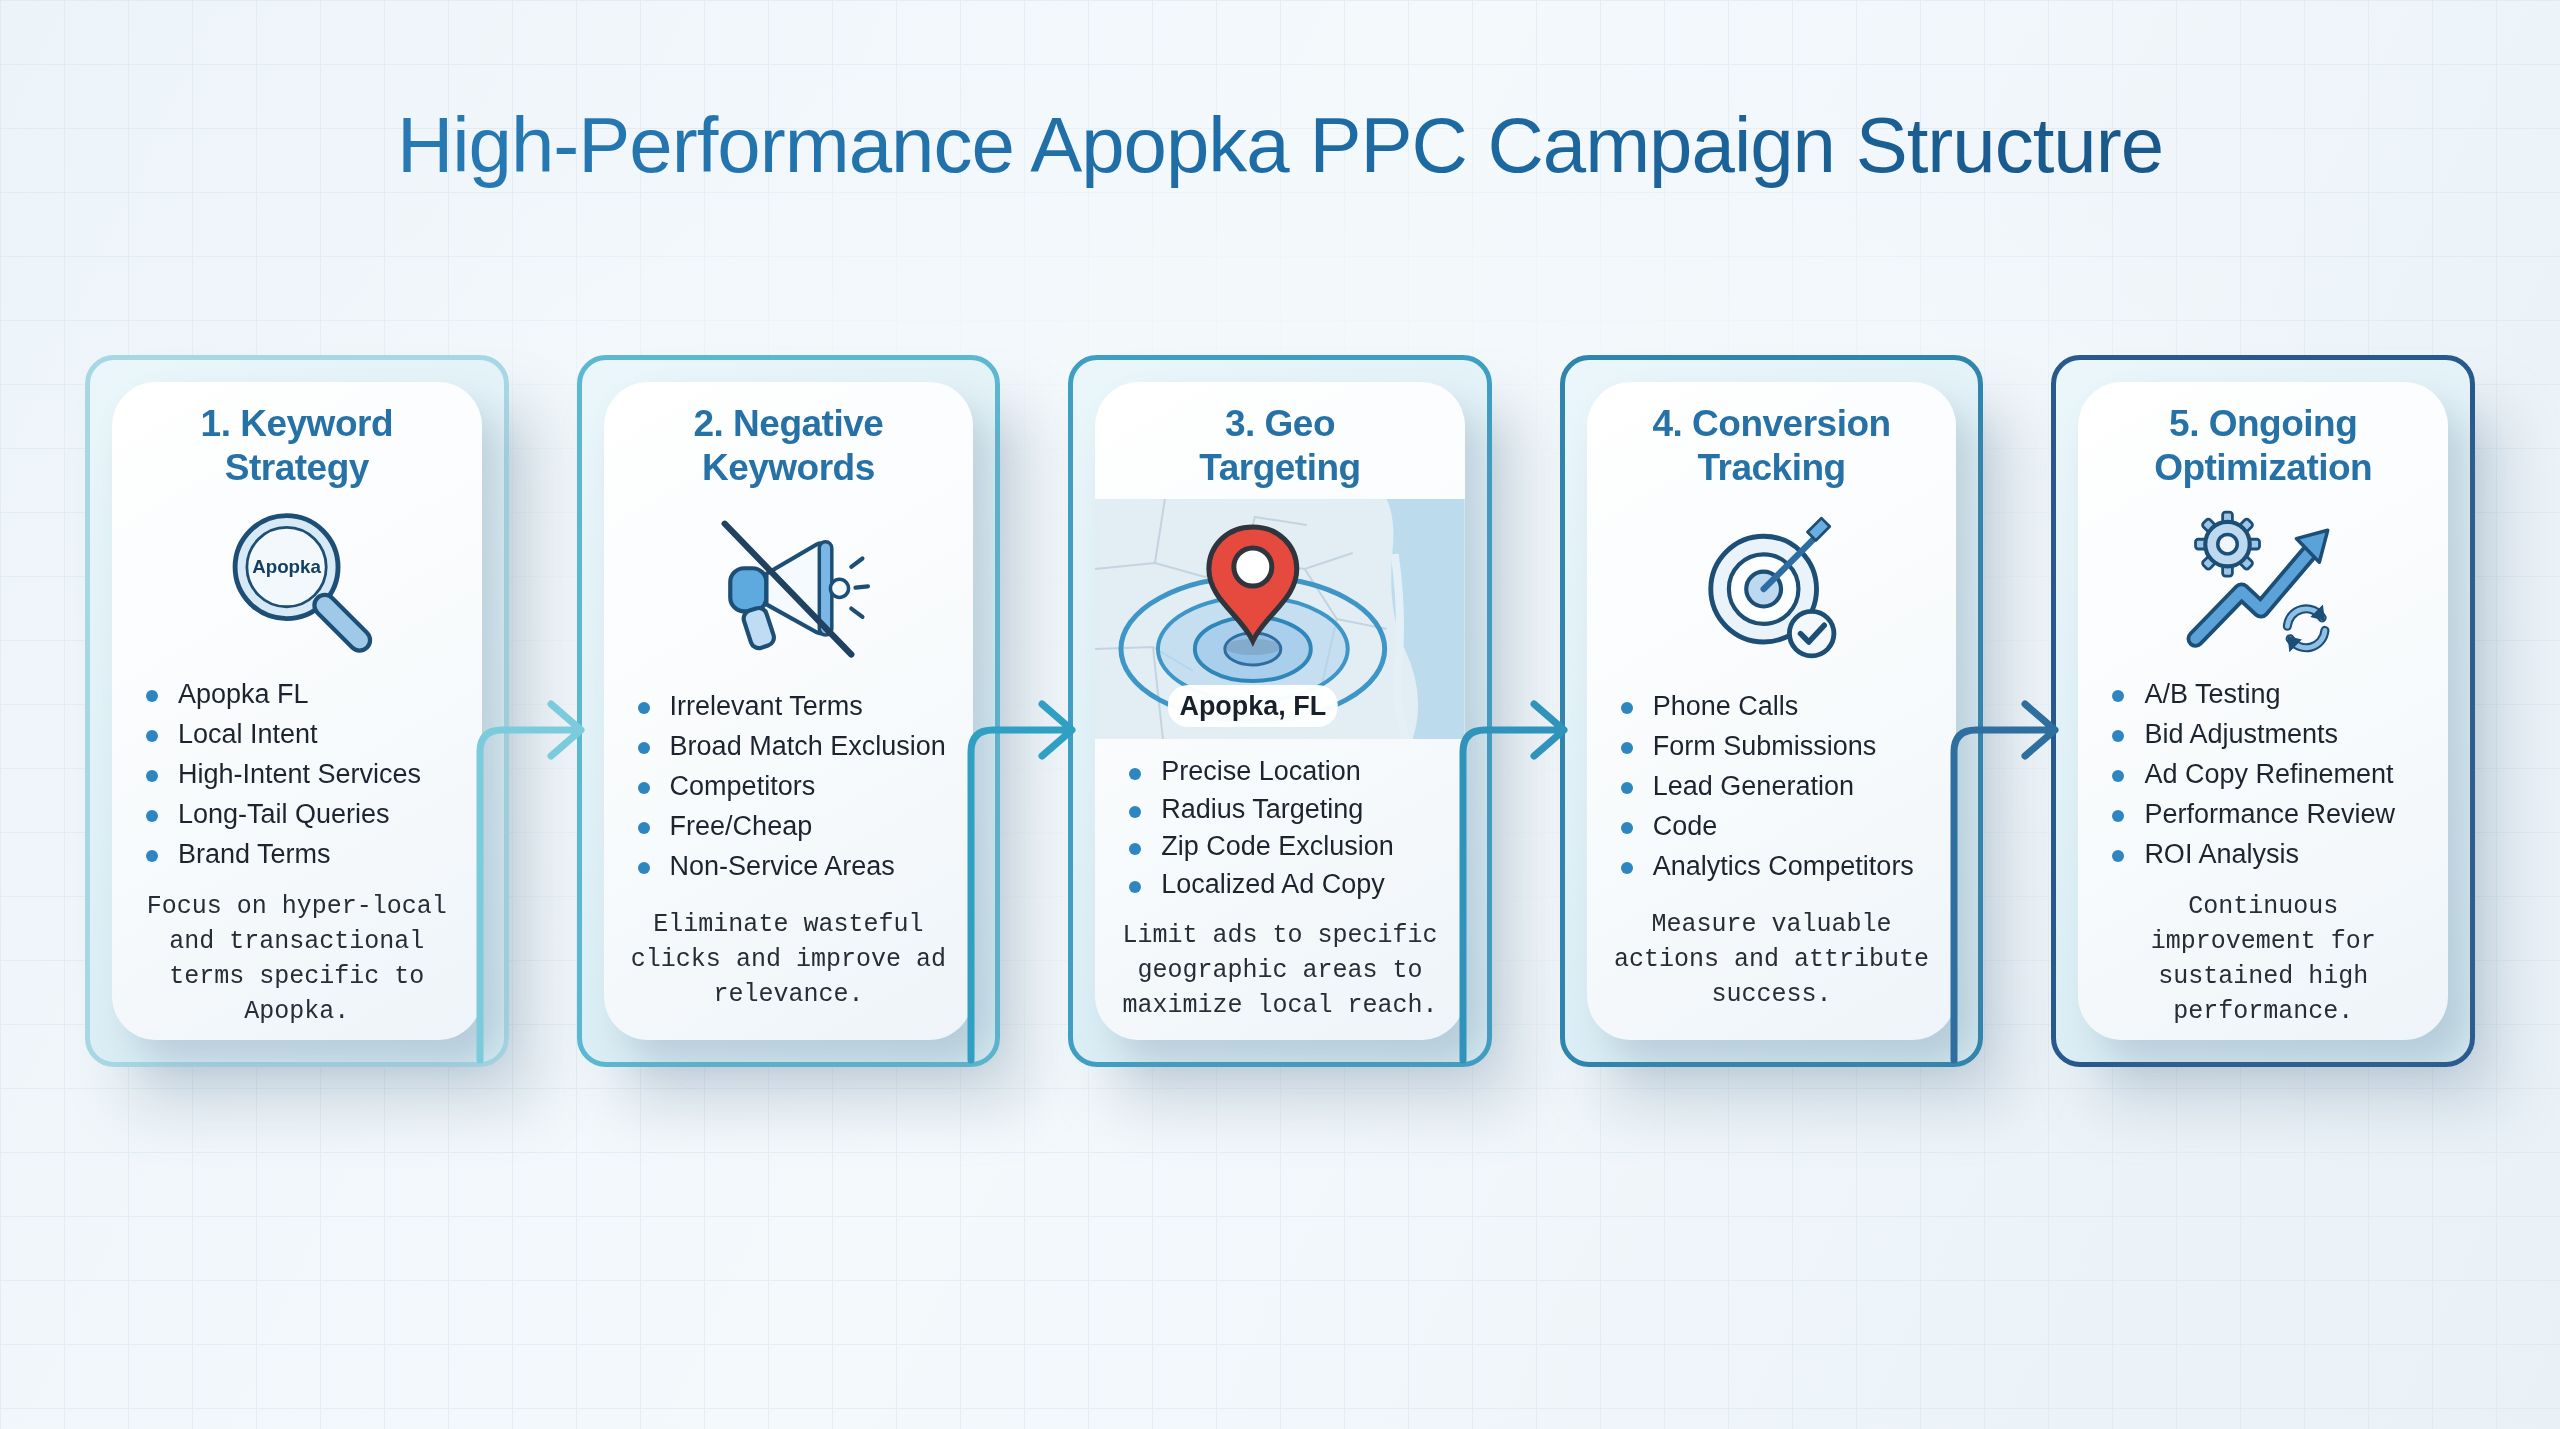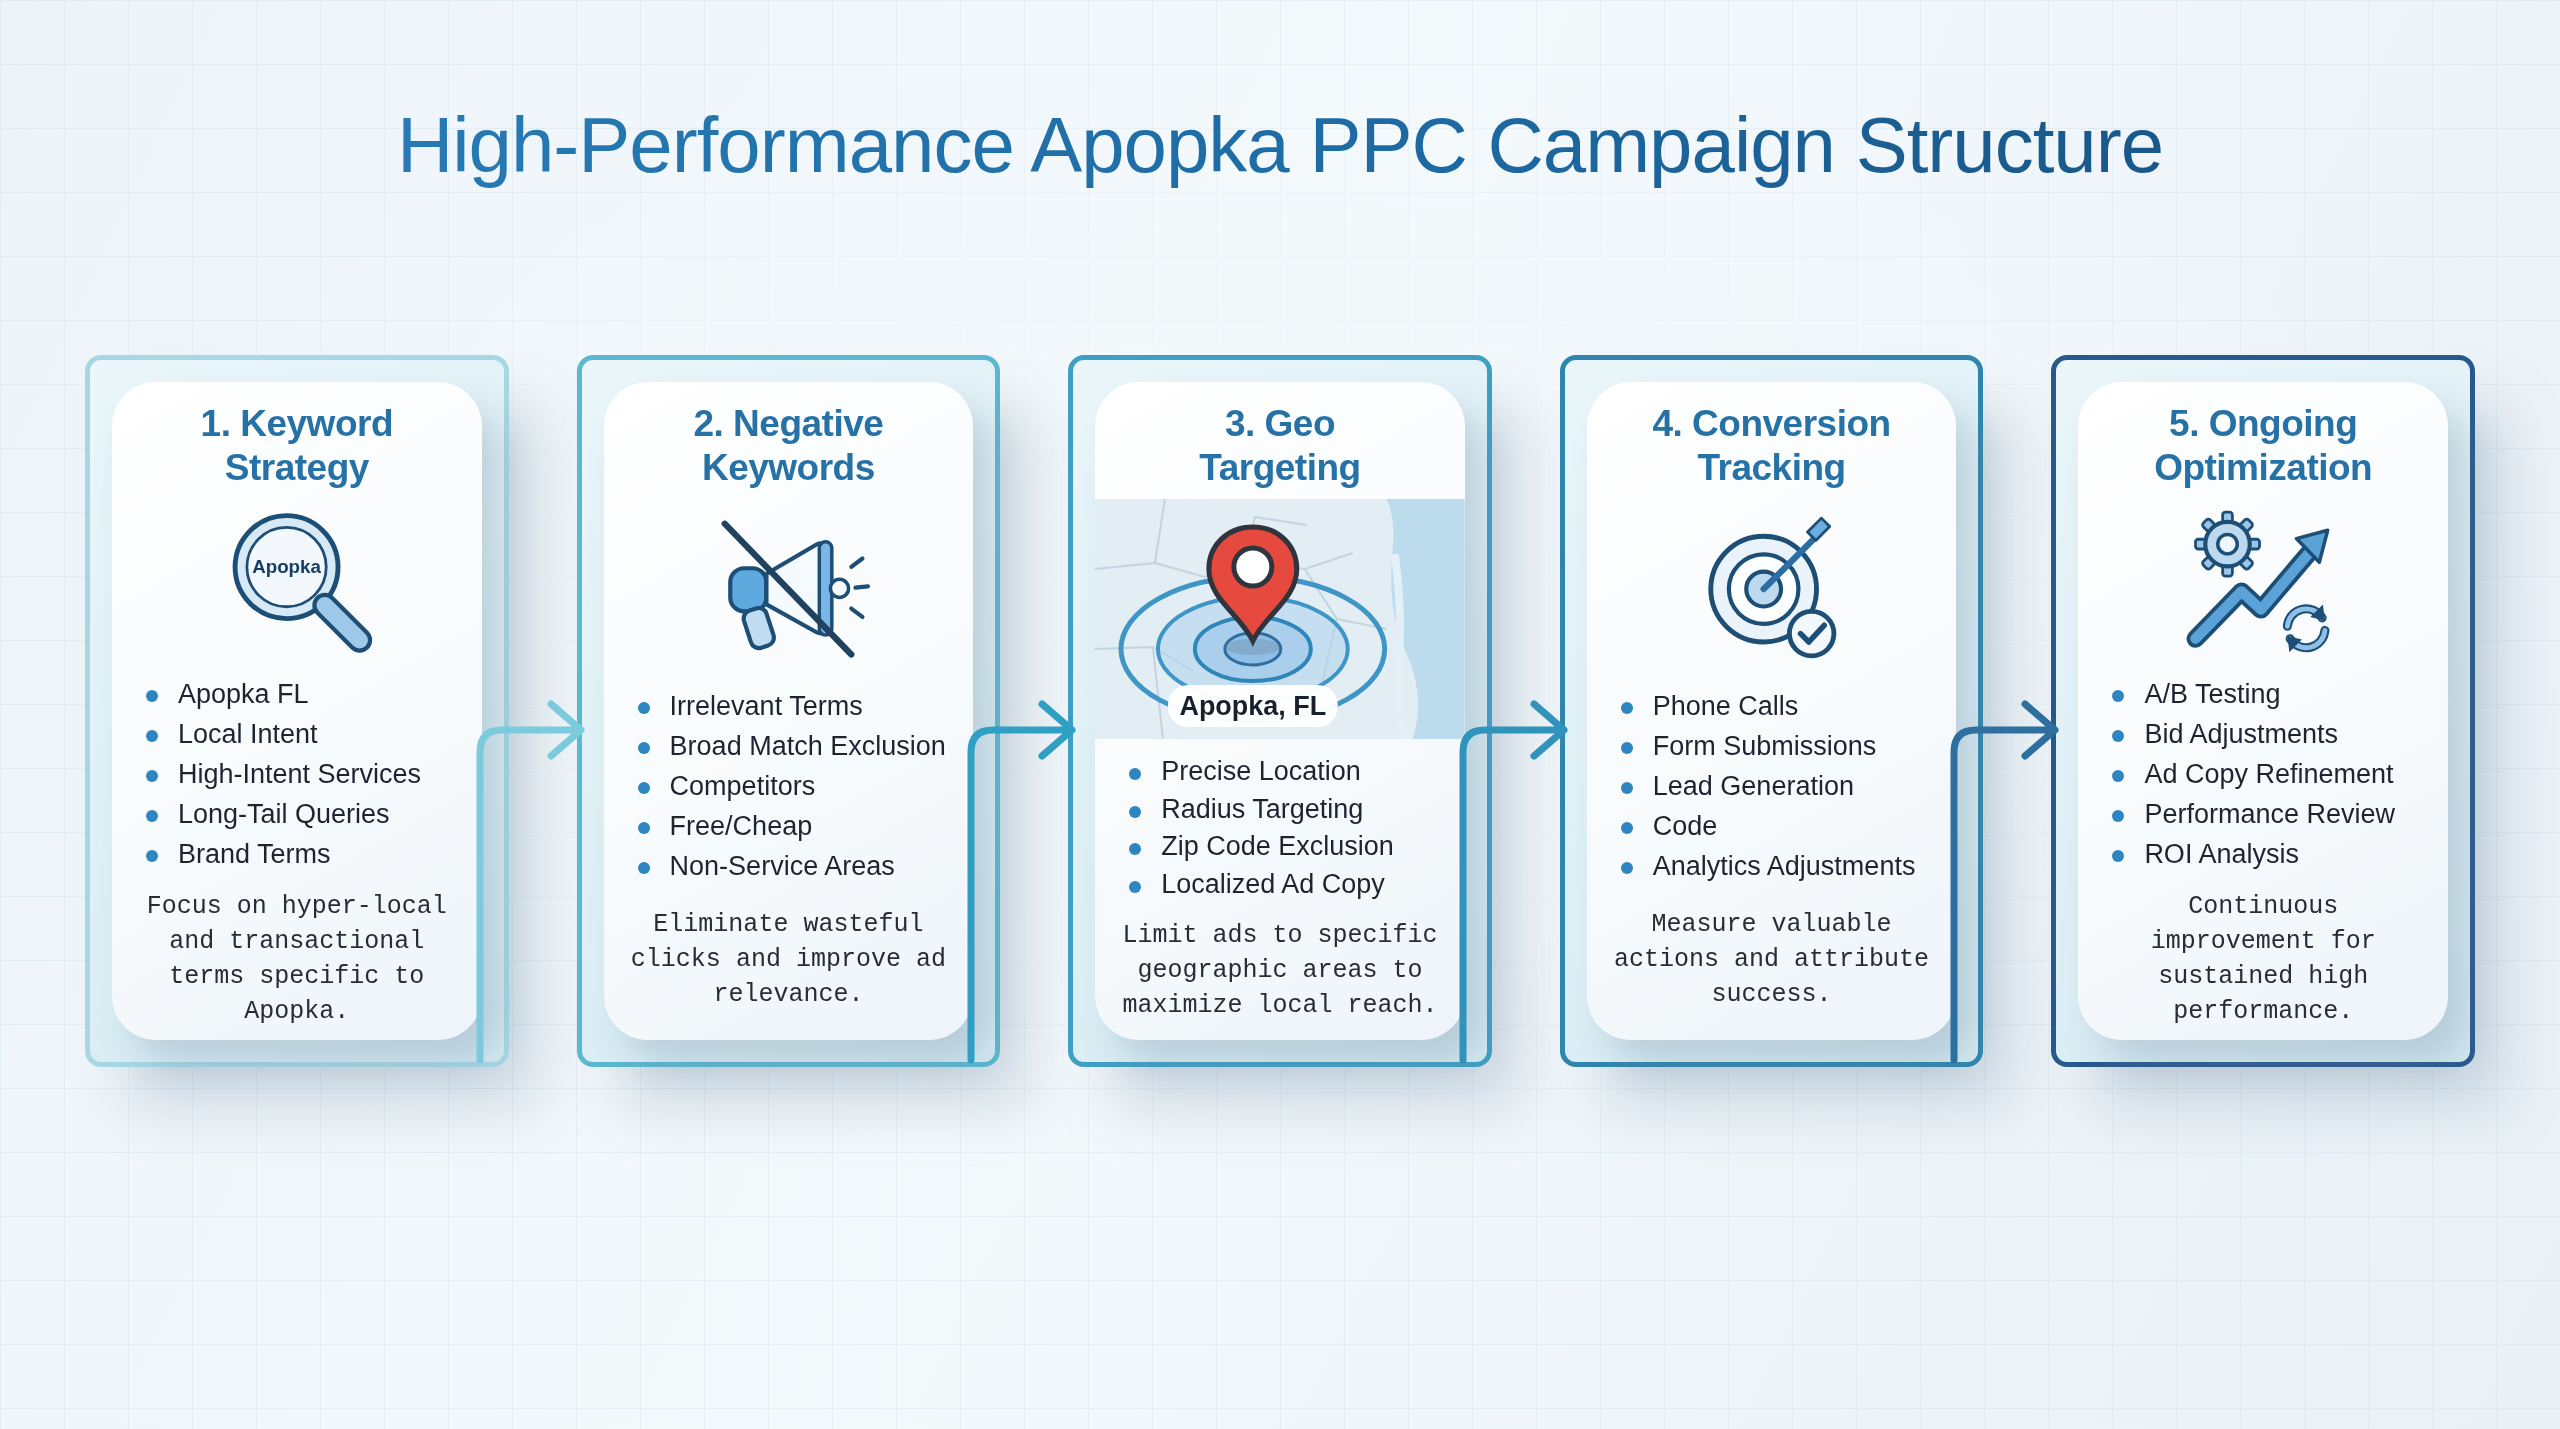--- a/index.html
+++ b/index.html
@@ -29,21 +29,21 @@
     -webkit-background-clip:text; background-clip:text;
     -webkit-text-fill-color:transparent;
   }
   .cards {
     position:absolute; top:355px; left:85px; width:2390px; height:712px;
     display:flex; gap:68px;
   }
   .card {
     flex:1; display:flex;
     border:5px solid var(--accent,#9fd4e3);
-    border-radius:16px;
+    border-radius:29px;
     background:linear-gradient(145deg,#eaf6fa 0%,#def0f6 55%,#d4eaf2 100%);
     padding:22px;
     box-shadow:36px 46px 60px -8px rgba(120,145,168,.30);
   }
   .card-inner {
     flex:1; display:flex; flex-direction:column; overflow:hidden;
     background:linear-gradient(150deg,#ffffff 0%,#f7fafc 60%,#eef4f9 100%);
     border-radius:44px;
     box-shadow:20px 24px 36px rgba(110,135,158,.30);
   }
@@ -193,21 +193,21 @@
           <path d="M166 36 L186 16 L198 28 L178 48 Z" fill="#69aede" stroke="#1d4e76" stroke-width="4" stroke-linejoin="round"></path>
           <circle cx="172" cy="182" r="32" fill="#f2f8fc" stroke="#1d4e76" stroke-width="7"></circle>
           <path d="M156 182 L168 194 L190 170" stroke="#1d4e76" stroke-width="8" stroke-linecap="round" stroke-linejoin="round" fill="none"></path>
         </svg>
       </div>
       <ul class="bullets">
         <li>Phone Calls</li>
         <li>Form Submissions</li>
         <li>Lead Generation</li>
         <li>Code</li>
-        <li>Analytics Adjustments</li>
+        <li>Analytics Competitors</li>
       </ul>
       <p class="card-footer">Measure valuable actions and attribute success.</p>
     </div>
   </section>
 
   <section class="card" style="--accent: #27598c;">
     <div class="card-inner">
       <h2 class="card-heading">5. Ongoing Optimization</h2>
       <div class="icon-wrap">
         <svg viewBox="0 0 230 230">

